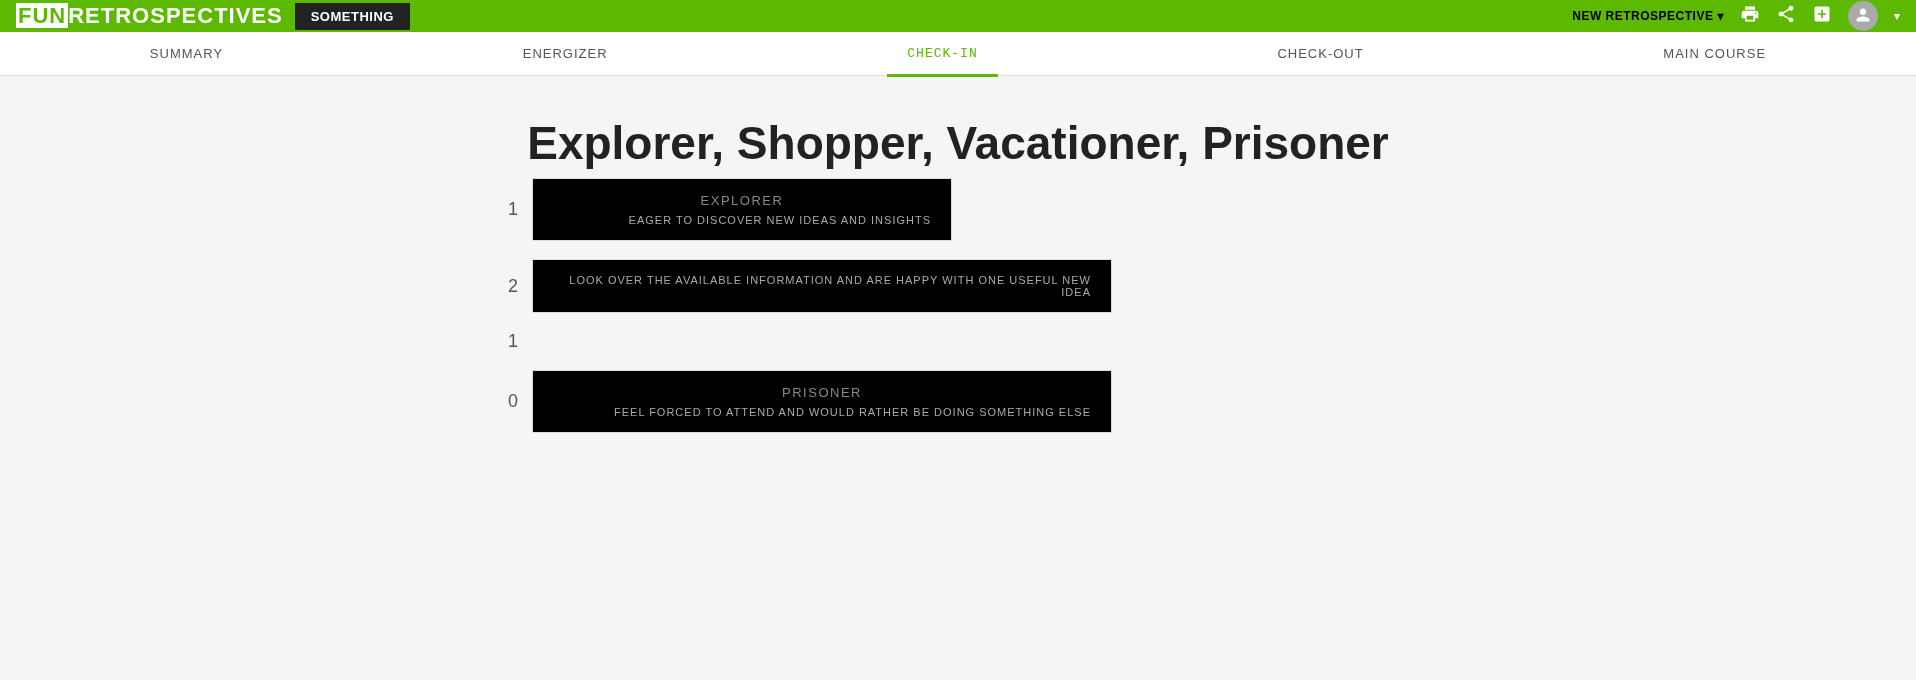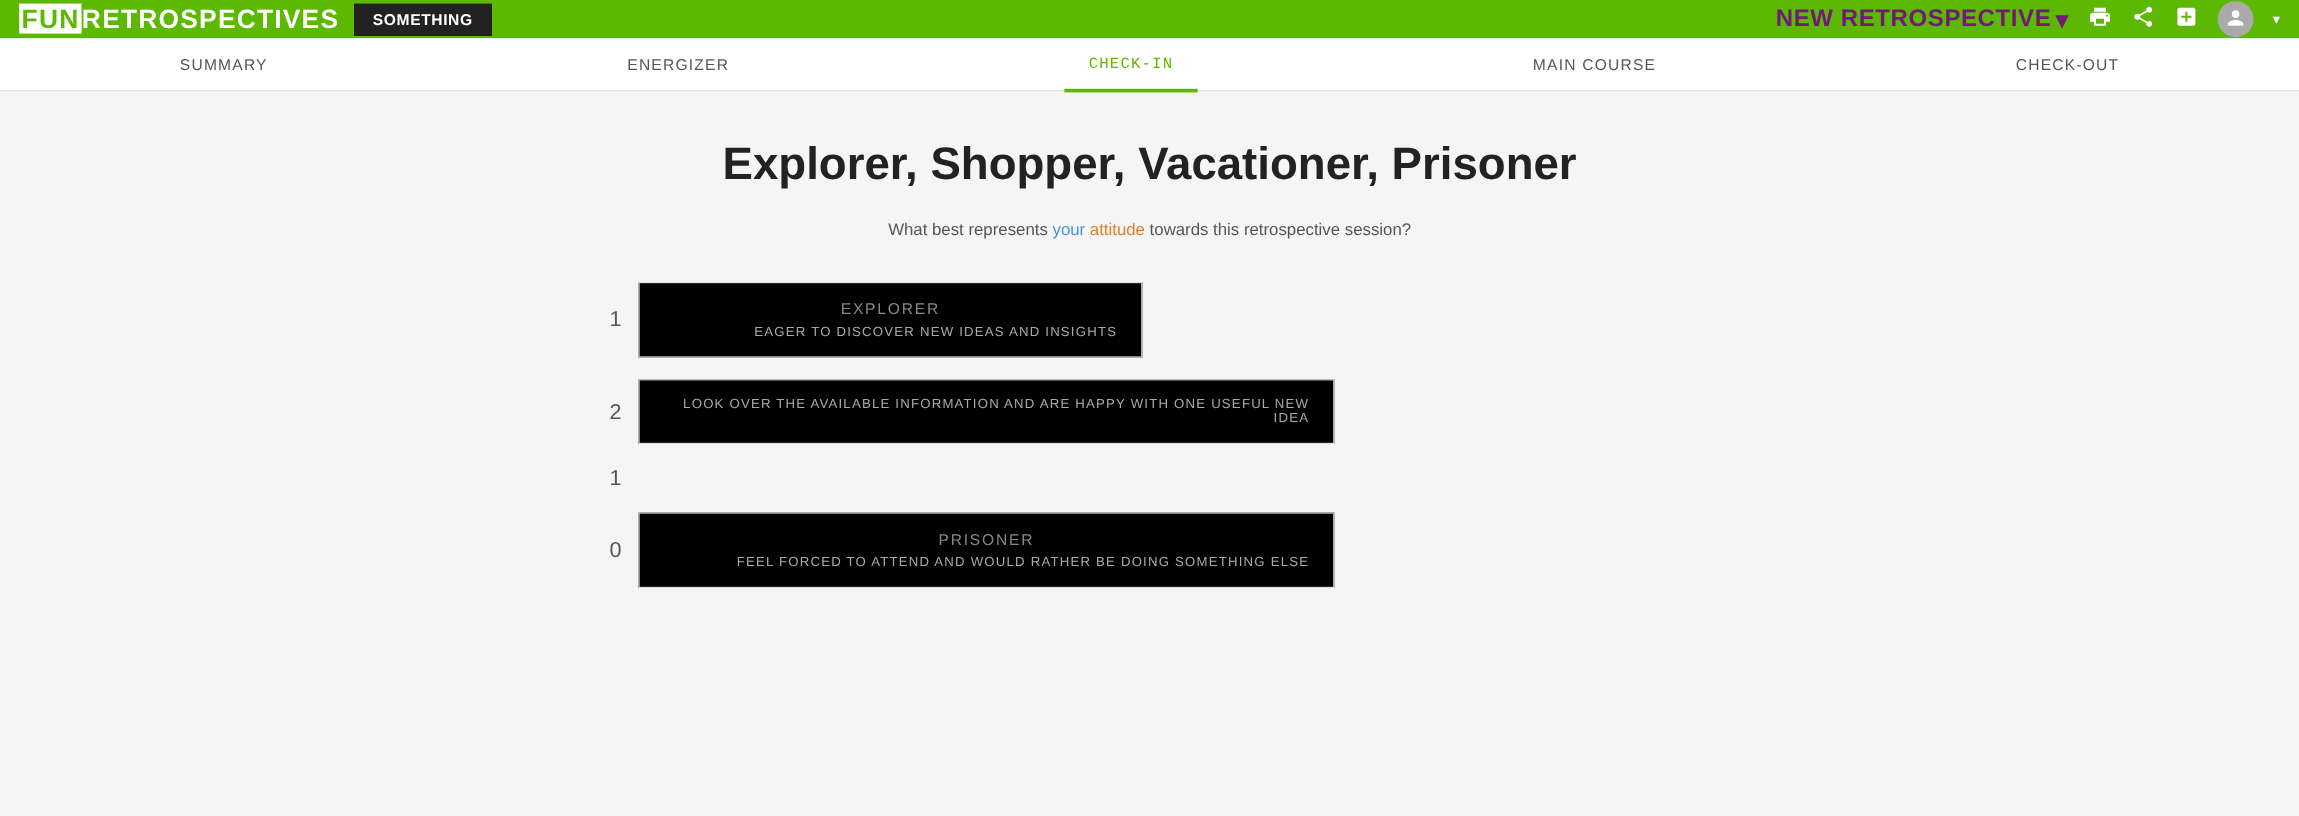--- a/index.html
+++ b/index.html
@@ -42,22 +42,22 @@
       letter-spacing: 0.5px;
     }
     .top-right {
       display: flex;
       align-items: center;
       gap: 16px;
     }
     .new-retro-btn {
       background: transparent;
       border: none;
-      color: #701a75;
-      font-size: 20px;
+      color: #000000;
+      font-size: 12px;
       font-weight: bold;
       cursor: pointer;
       display: flex;
       align-items: center;
       gap: 4px;
       letter-spacing: 0.5px;
     }
     .icon-btn {
       background: transparent;
       border: none;
@@ -114,25 +114,25 @@
       background: #5cb800;
     }
 
     
     .main-content {
       max-width: 1000px;
       margin: 0 auto;
       padding: 40px 20px;
     }
     .page-title {
-      font-size: 38px;
+      font-size: 46px;
       font-weight: bold;
       color: #222;
       text-align: center;
-      margin-bottom: 24px;
+      margin-bottom: 8px;
     }
     .page-subtitle {
       font-size: 14px;
       color: #555;
       text-align: center;
       margin-bottom: 36px;
     }
     .page-subtitle .your { color: #4a90d9; }
     .page-subtitle .attitude { color: #e67e22; }
 
@@ -223,29 +223,26 @@
     <button class="icon-btn">
       <span style="color:white;font-size:12px;">▾</span>
     </button>
   </div>
 </nav>
 
 <nav class="sec-nav">
   <div class="sec-nav-item">SUMMARY</div>
   <div class="sec-nav-item">ENERGIZER</div>
   <div class="sec-nav-item active">CHECK-IN</div>
+  <div class="sec-nav-item">CHECK-OUT</div>
   <div class="sec-nav-item">MAIN COURSE</div>
-  <div class="sec-nav-item">CHECK-OUT</div>
 </nav>
 
 <main class="main-content">
   <h1 class="page-title">Explorer, Shopper, Vacationer, Prisoner</h1>
-  <p class="page-subtitle">
-    <span>What best represents </span><span class="your">your</span><span> </span><span class="attitude">attitude</span><span> towards this retrospective session?</span>
-  </p>
 
   <div id="options-container">
       <div class="option-row">
         <div class="option-count">1</div>
         <div class="option-card">
           <div class="option-title">EXPLORER</div>
           <div class="option-desc">EAGER TO DISCOVER NEW IDEAS AND INSIGHTS</div>
         </div>
       </div>
       <div class="option-row">

